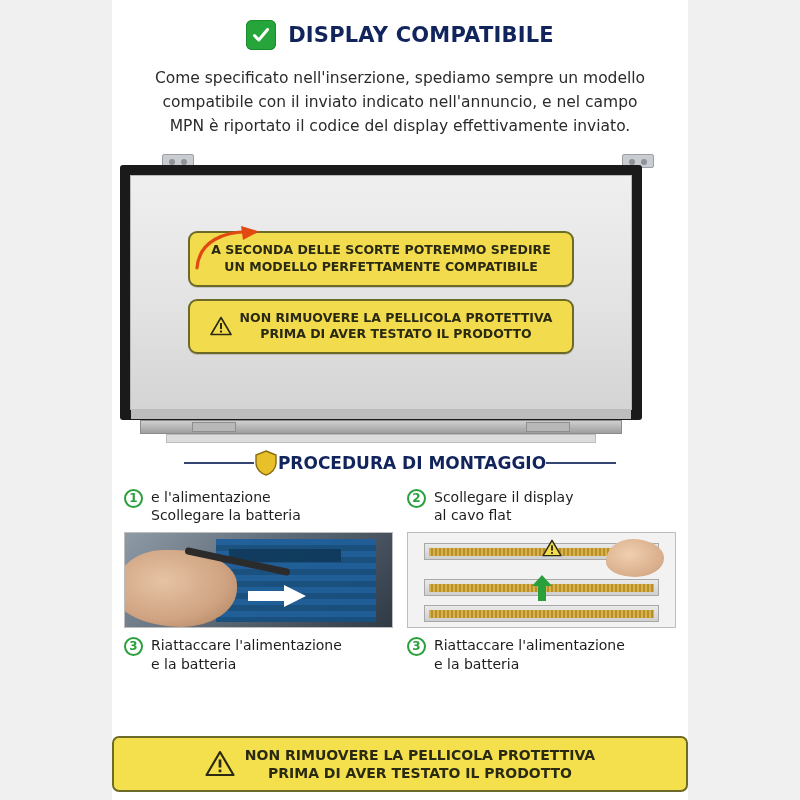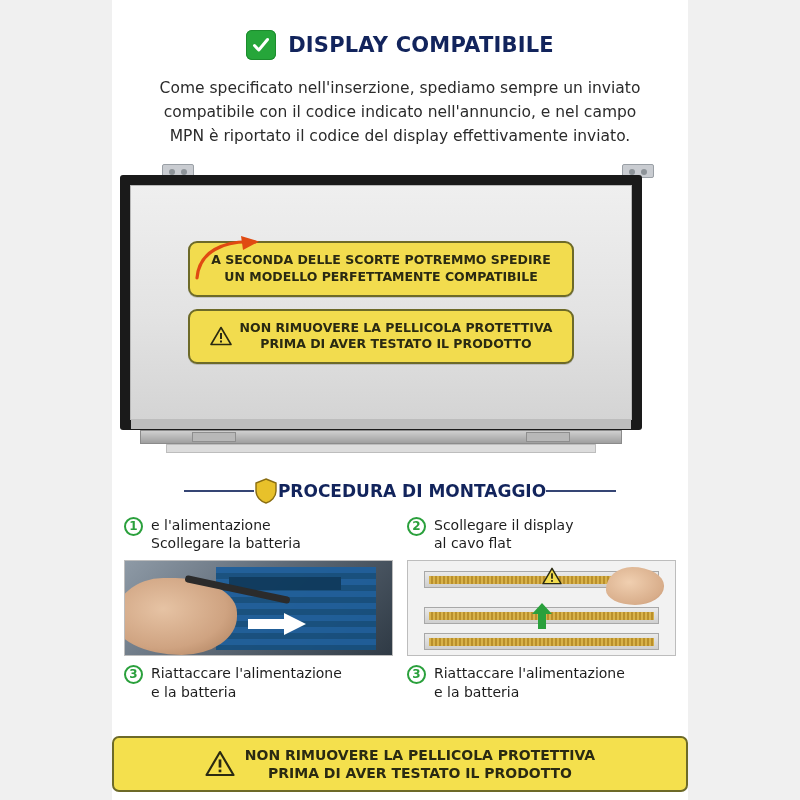--- a/index.html
+++ b/index.html
@@ -24,21 +24,21 @@
 
   .content {
     position: absolute; left:112px; top:0; width:576px; height:800px;
     background:#ffffff;
     padding: 10px 8px 0 8px;
   }
 
   
   .head-row {
     display:flex; align-items:center; justify-content:center;
-    gap:12px; margin-top:20px;
+    gap:12px; margin-top:10px;
   }
   .check-box {
     width:30px; height:30px; border-radius:6px;
     background:#26a63a;
     display:flex; align-items:center; justify-content:center;
     box-shadow: inset 0 0 0 1px #1c8c2d;
   }
   .check-box svg { display:block; }
   .head-title {
     font-size:21px; font-weight:bold; color:#12245c;
@@ -126,21 +126,21 @@
   .bar-tab {
     position:absolute; top:2px; width:44px; height:10px;
     background:#b8b8b8; border:1px solid #8e8e8e;
   }
   .bar-tab.l{ left:72px; }
   .bar-tab.r{ right:72px; }
 
   
   .proc-head {
     display:flex; align-items:center; justify-content:center;
-    gap:0; margin-top:18px;
+    gap:0; 
   }
   .proc-head .rule {
     flex:1 1 auto; height:2px; background:#12245c; opacity:.85;
     max-width:70px;
   }
   .shield { flex:0 0 auto; }
   .proc-title {
     font-size:17px; font-weight:bold; color:#12245c; white-space:nowrap;
   }
 
@@ -232,21 +232,21 @@
 
     <div class="head-row">
       <div class="check-box">
         <svg width="20" height="20" viewBox="0 0 20 20" aria-hidden="true">
           <path d="M3.5 10.5 L7.8 15 L16.5 4.5" fill="none" stroke="#ffffff" stroke-width="3" stroke-linecap="round" stroke-linejoin="round"></path>
         </svg>
       </div>
       <div class="head-title">DISPLAY COMPATIBILE</div>
     </div>
 
-    <div class="intro">Come specificato nell'inserzione, spediamo sempre un inviato compatibile con il codice indicato nell'annuncio, e nel campo MPN è riportato il codice del display effettivamente inviato.</div>
+    <div class="intro">Come specificato nell'inserzione, spediamo sempre un modello compatibile con il inviato indicato nell'annuncio, e nel campo MPN è riportato il codice del display effettivamente inviato.</div>
 
     <div class="display-wrap">
       <div class="tab l"></div>
       <div class="tab r"></div>
 
       <div class="bezel">
         <div class="screen">
 
           <svg class="arrow-curve" viewBox="0 0 72 46" aria-hidden="true">
             <path d="M4 44 C 6 18, 30 6, 62 8" fill="none" stroke="#e04a12" stroke-width="3.2" stroke-linecap="round"></path>

